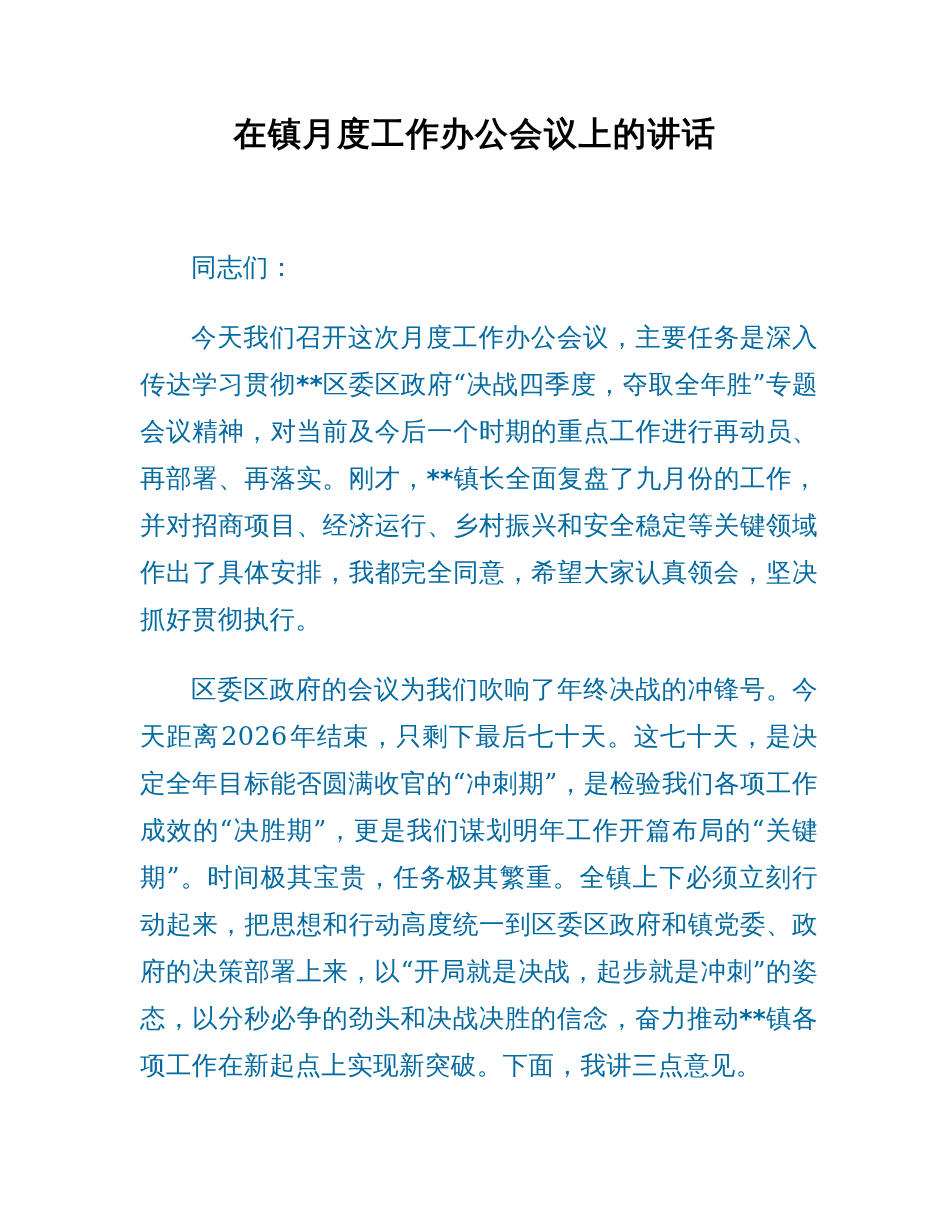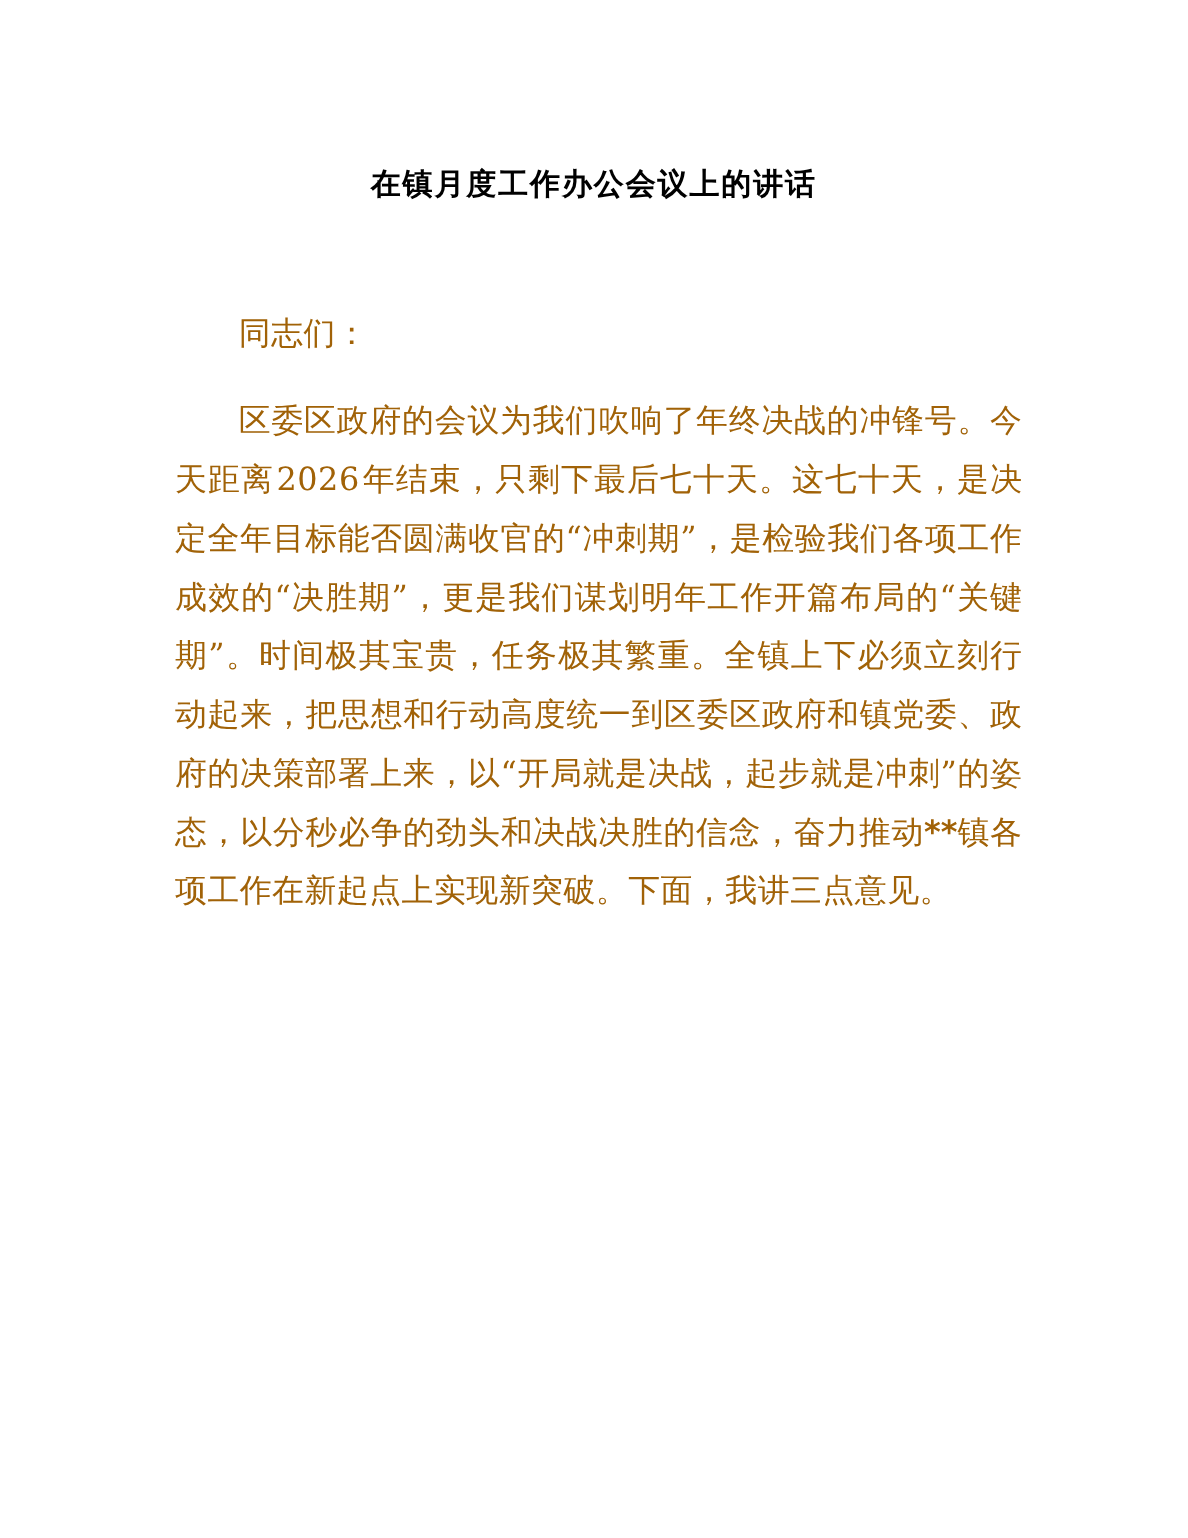--- a/index.html
+++ b/index.html
@@ -16,42 +16,42 @@
   }
   .page {
     position: relative;
     width: 950px;
     height: 1230px;
     background: #ffffff;
     box-sizing: border-box;
   }
   .doc-title {
     position: absolute;
-    top: 124px;
+    top: 111px;
     left: 0;
     width: 950px;
     text-align: center;
     font-family: "DejaVu Sans", "Liberation Sans", sans-serif;
     font-weight: bold;
-    font-size: 24px;
+    font-size: 33px;
     letter-spacing: 1.5px;
     color: #000000;
     line-height: 46px;
   }
   .body-block {
     position: absolute;
     top: 244px;
     left: 140px;
     width: 678px;
   }
   .para {
     font-family: "DejaVu Serif", "Liberation Serif", serif;
     font-size: 25.5px;
     line-height: 47px;
-    color: #a16207;
+    color: #0369a1;
     text-align: justify;
     text-justify: inter-ideograph;
     margin: 0;
     letter-spacing: 0.4px;
     font-weight: normal;
   }
   .para.indent {
     text-indent: 2em;
   }
   .para.salutation {
@@ -75,18 +75,19 @@
 <body>
 
 <div class="page">
 
   <div class="doc-title">在镇月度工作办公会议上的讲话</div>
 
   <div class="body-block">
 
     <p class="para salutation">同志们：</p>
 
+    <p class="para indent">今天我们召开这次月度工作办公会议，主要任务是深入传达学习贯彻<span class="redact">**</span>区委区政府“决战四季度，夺取全年胜”专题会议精神，对当前及今后一个时期的重点工作进行再动员、再部署、再落实。刚才，<span class="redact">**</span>镇长全面复盘了九月份的工作，并对招商项目、经济运行、乡村振兴和安全稳定等关键领域作出了具体安排，我都完全同意，希望大家认真领会，坚决抓好贯彻执行。</p>
 
     <p class="para indent">区委区政府的会议为我们吹响了年终决战的冲锋号。今天距离<span class="num">2026</span>年结束，只剩下最后七十天。这七十天，是决定全年目标能否圆满收官的“冲刺期”，是检验我们各项工作成效的“决胜期”，更是我们谋划明年工作开篇布局的“关键期”。时间极其宝贵，任务极其繁重。全镇上下必须立刻行动起来，把思想和行动高度统一到区委区政府和镇党委、政府的决策部署上来，以“开局就是决战，起步就是冲刺”的姿态，以分秒必争的劲头和决战决胜的信念，奋力推动<span class="redact">**</span>镇各项工作在新起点上实现新突破。下面，我讲三点意见。</p>
 
   </div>
 
 </div>
 
 </body></html>

